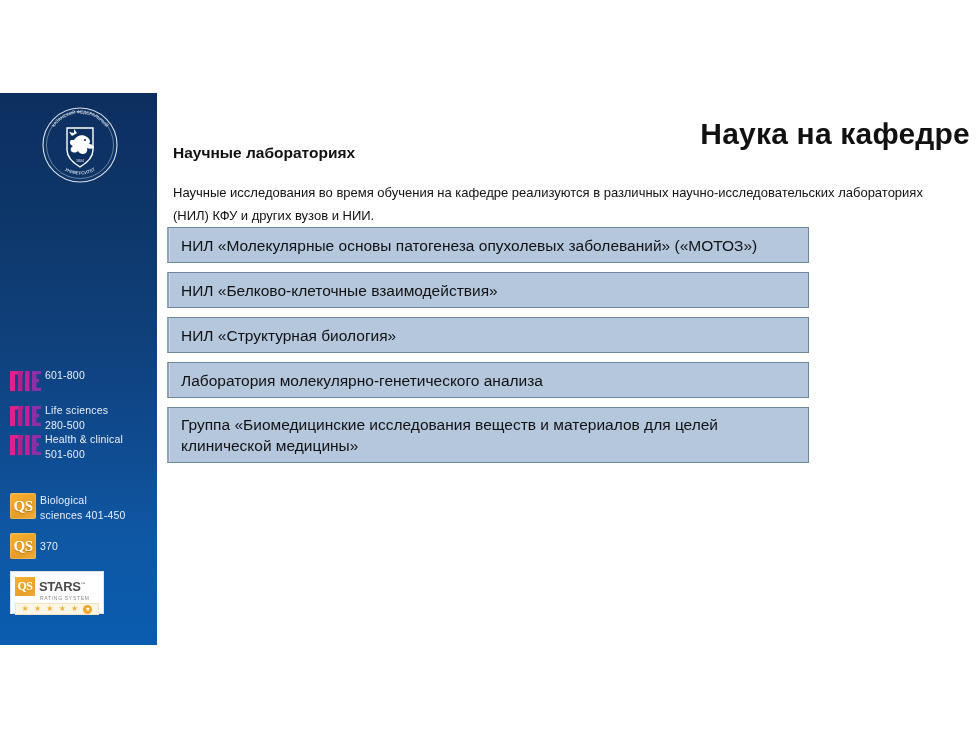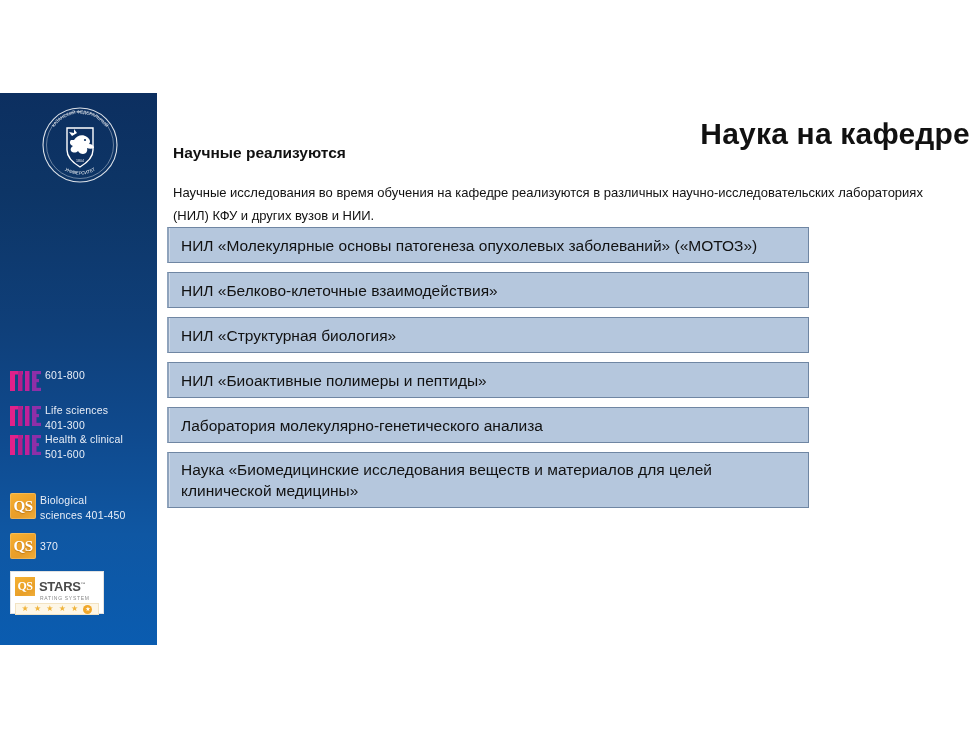--- a/index.html
+++ b/index.html
@@ -301,21 +301,21 @@
           <rect x="0" y="3" width="13" height="3.5" fill="#e0218a"></rect>
           <rect x="8" y="3" width="4.5" height="20" fill="#b31f8c"></rect>
           <rect x="15" y="3" width="4.5" height="20" fill="#c0219a"></rect>
           <rect x="22" y="3" width="4.5" height="20" fill="#8e2fa8"></rect>
           <rect x="22" y="3" width="9" height="3.2" fill="#8e2fa8"></rect>
           <rect x="22" y="11" width="7" height="3.2" fill="#8e2fa8"></rect>
           <rect x="22" y="19.8" width="9" height="3.2" fill="#8e2fa8"></rect>
         </svg>
       </span>
       <span class="rank-text">Life sciences
-401-300</span>
+280-500</span>
     </div>
 
     <div class="rank-row" style="left:10px; top:339px;">
       <span class="the-logo">
         <svg width="31" height="26" viewBox="0 0 31 26" aria-hidden="true">
           <rect x="0" y="3" width="5" height="20" fill="#e0218a"></rect>
           <rect x="0" y="3" width="13" height="3.5" fill="#e0218a"></rect>
           <rect x="8" y="3" width="4.5" height="20" fill="#b31f8c"></rect>
           <rect x="15" y="3" width="4.5" height="20" fill="#c0219a"></rect>
           <rect x="22" y="3" width="4.5" height="20" fill="#8e2fa8"></rect>
@@ -353,49 +353,46 @@
         <span class="star-glyph">★</span>
         <span class="star-dot">★</span>
       </div>
     </div>
   </div>
 
   <div id="main">
 
     <h1 id="page-title">Наука на кафедре</h1>
 
-    <div id="section-heading">Научные реализуются</div>
+    <div id="section-heading">Научные лабораториях</div>
 
     <p id="intro-text">Научные исследования во время обучения на кафедре реализуются в различных научно-исследовательских лабораториях (НИЛ) КФУ и других вузов и НИИ.</p>
 
     <div id="lab-list">
 
       <div class="lab-box h1">
         <span class="lab-text">НИЛ  «Молекулярные основы патогенеза опухолевых заболеваний» («МОТОЗ»)</span>
       </div>
 
 
       <div class="lab-box h1">
         <span class="lab-text">НИЛ  «Белково-клеточные взаимодействия»</span>
       </div>
 
       <div class="lab-box h1">
         <span class="lab-text">НИЛ  «Структурная биология»</span>
       </div>
 
-      <div class="lab-box h1">
-        <span class="lab-text">НИЛ  «Биоактивные полимеры и пептиды»</span>
-      </div>
 
 
       <div class="lab-box h1">
         <span class="lab-text">Лаборатория молекулярно-генетического анализа</span>
       </div>
 
       <div class="lab-box h2">
-        <span class="lab-text">Наука  «Биомедицинские исследования веществ и материалов для целей
+        <span class="lab-text">Группа  «Биомедицинские исследования веществ и материалов для целей
 клинической медицины»</span>
       </div>
 
     </div>
   </div>
 
 </div>
 
 </body></html>

